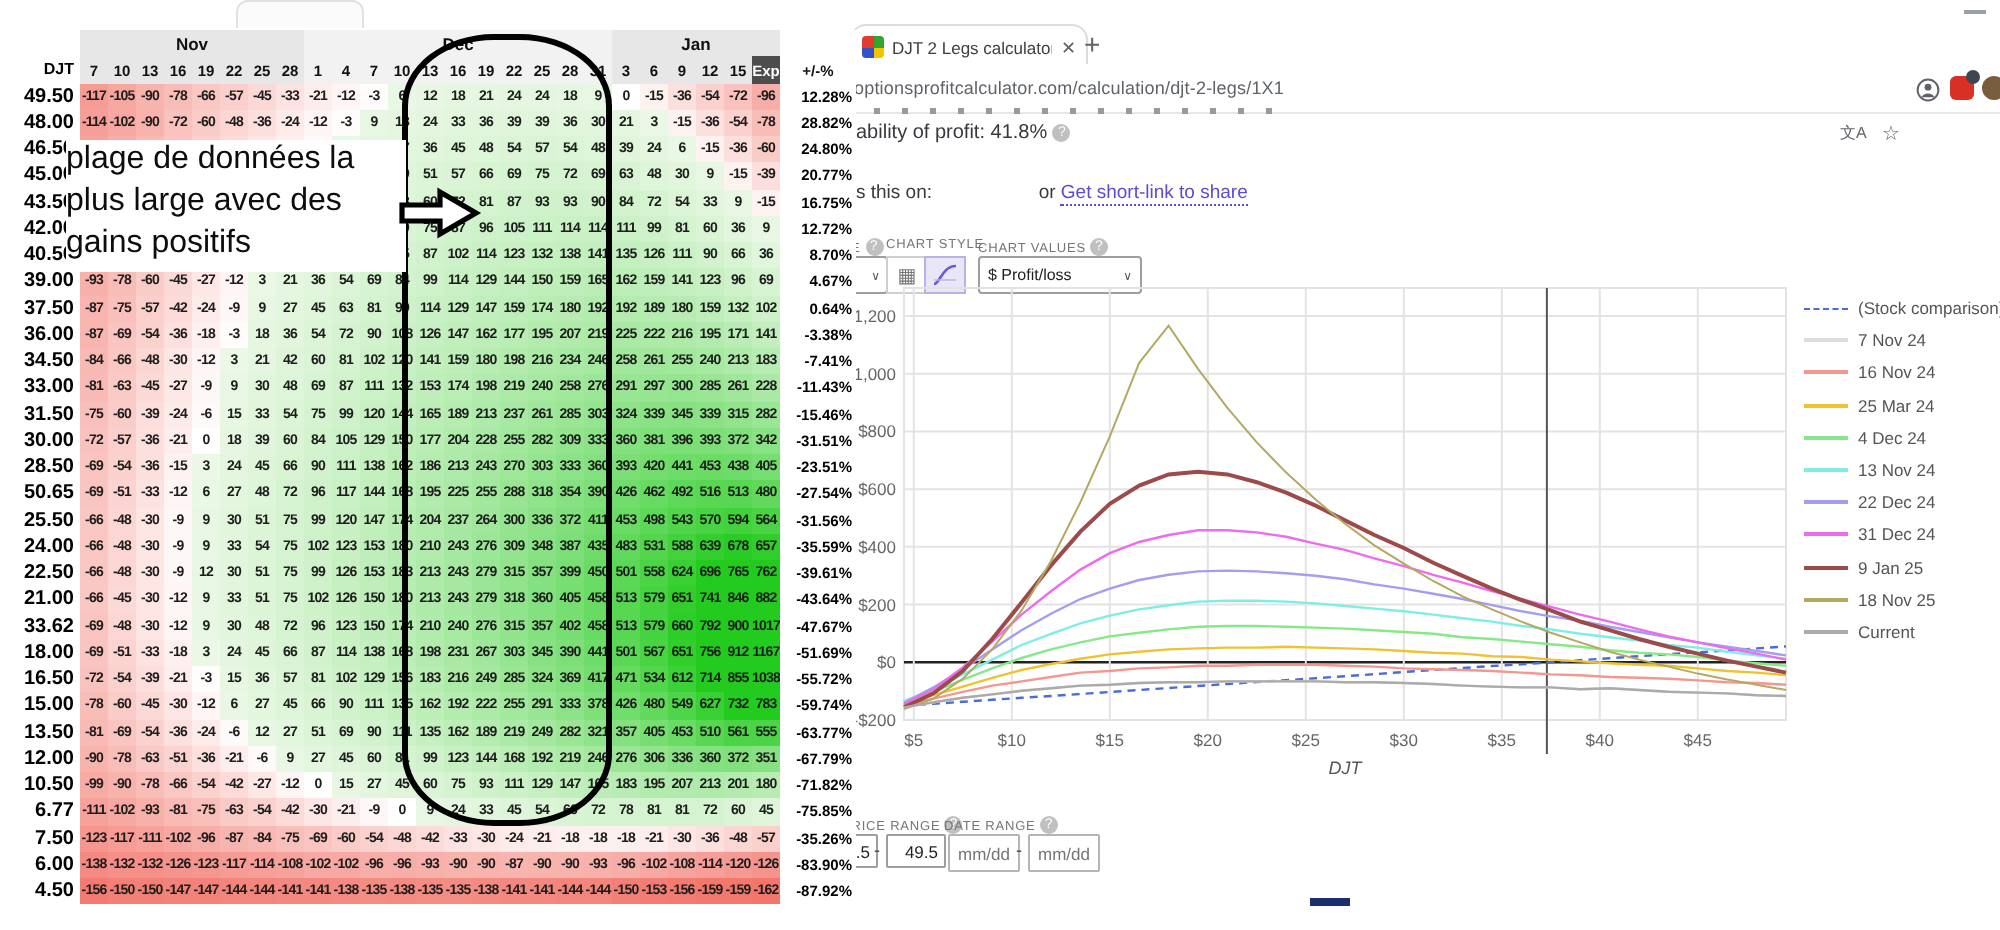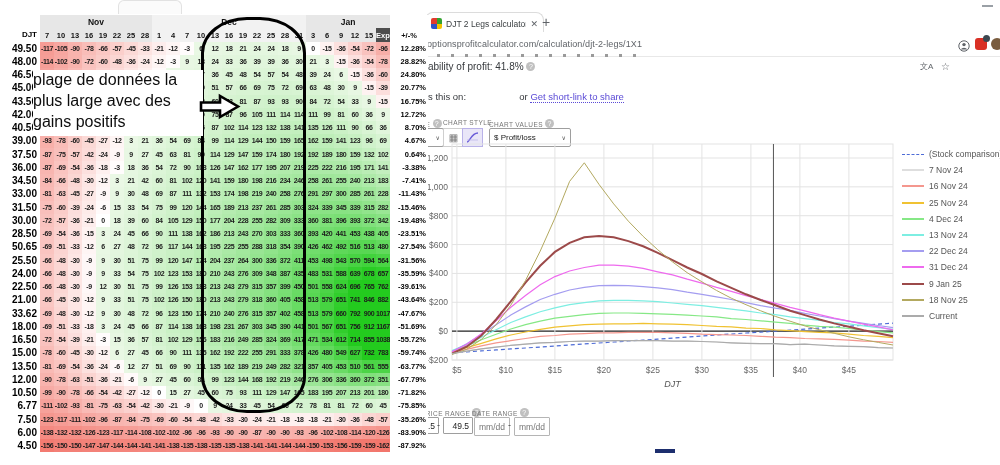--- a/index.html
+++ b/index.html
@@ -218,21 +218,21 @@
     <div class="leg-row">
       <span class="leg-swatch" style="border-top-color: rgb(222, 222, 222);"></span>
       <span class="leg-label">7 Nov 24</span>
     </div>
     <div class="leg-row">
       <span class="leg-swatch" style="border-top-color: rgb(244, 151, 142);"></span>
       <span class="leg-label">16 Nov 24</span>
     </div>
     <div class="leg-row">
       <span class="leg-swatch" style="border-top-color: rgb(240, 194, 50);"></span>
-      <span class="leg-label">25 Nov 24</span>
+      <span class="leg-label">25 Mar 24</span>
     </div>
     <div class="leg-row">
       <span class="leg-swatch" style="border-top-color: rgb(134, 232, 134);"></span>
       <span class="leg-label">4 Dec 24</span>
     </div>
     <div class="leg-row">
       <span class="leg-swatch" style="border-top-color: rgb(125, 238, 226);"></span>
       <span class="leg-label">13 Nov 24</span>
     </div>
     <div class="leg-row">
@@ -676,21 +676,21 @@
     <div class="num" style="background: rgb(162, 232, 157);">255</div>
     <div class="num" style="background: rgb(154, 230, 149);">282</div>
     <div class="num" style="background: rgb(147, 228, 142);">309</div>
     <div class="num" style="background: rgb(140, 227, 135);">333</div>
     <div class="num" style="background: rgb(132, 225, 127);">360</div>
     <div class="num" style="background: rgb(126, 224, 121);">381</div>
     <div class="num" style="background: rgb(122, 223, 117);">396</div>
     <div class="num" style="background: rgb(123, 223, 118);">393</div>
     <div class="num" style="background: rgb(129, 224, 124);">372</div>
     <div class="num" style="background: rgb(137, 226, 132);">342</div>
-    <div class="pct">-19.48%</div>
+    <div class="pct">-31.51%</div>
     <div class="price">28.50</div>
     <div class="num" style="background: rgb(250, 196, 192);">-69</div>
     <div class="num" style="background: rgb(251, 209, 206);">-54</div>
     <div class="num" style="background: rgb(252, 224, 222);">-36</div>
     <div class="num" style="background: rgb(254, 242, 241);">-15</div>
     <div class="num" style="background: rgb(234, 248, 229);">3</div>
     <div class="num" style="background: rgb(228, 246, 223);">24</div>
     <div class="num" style="background: rgb(222, 245, 217);">45</div>
     <div class="num" style="background: rgb(216, 244, 211);">66</div>
     <div class="num" style="background: rgb(209, 242, 204);">90</div>

